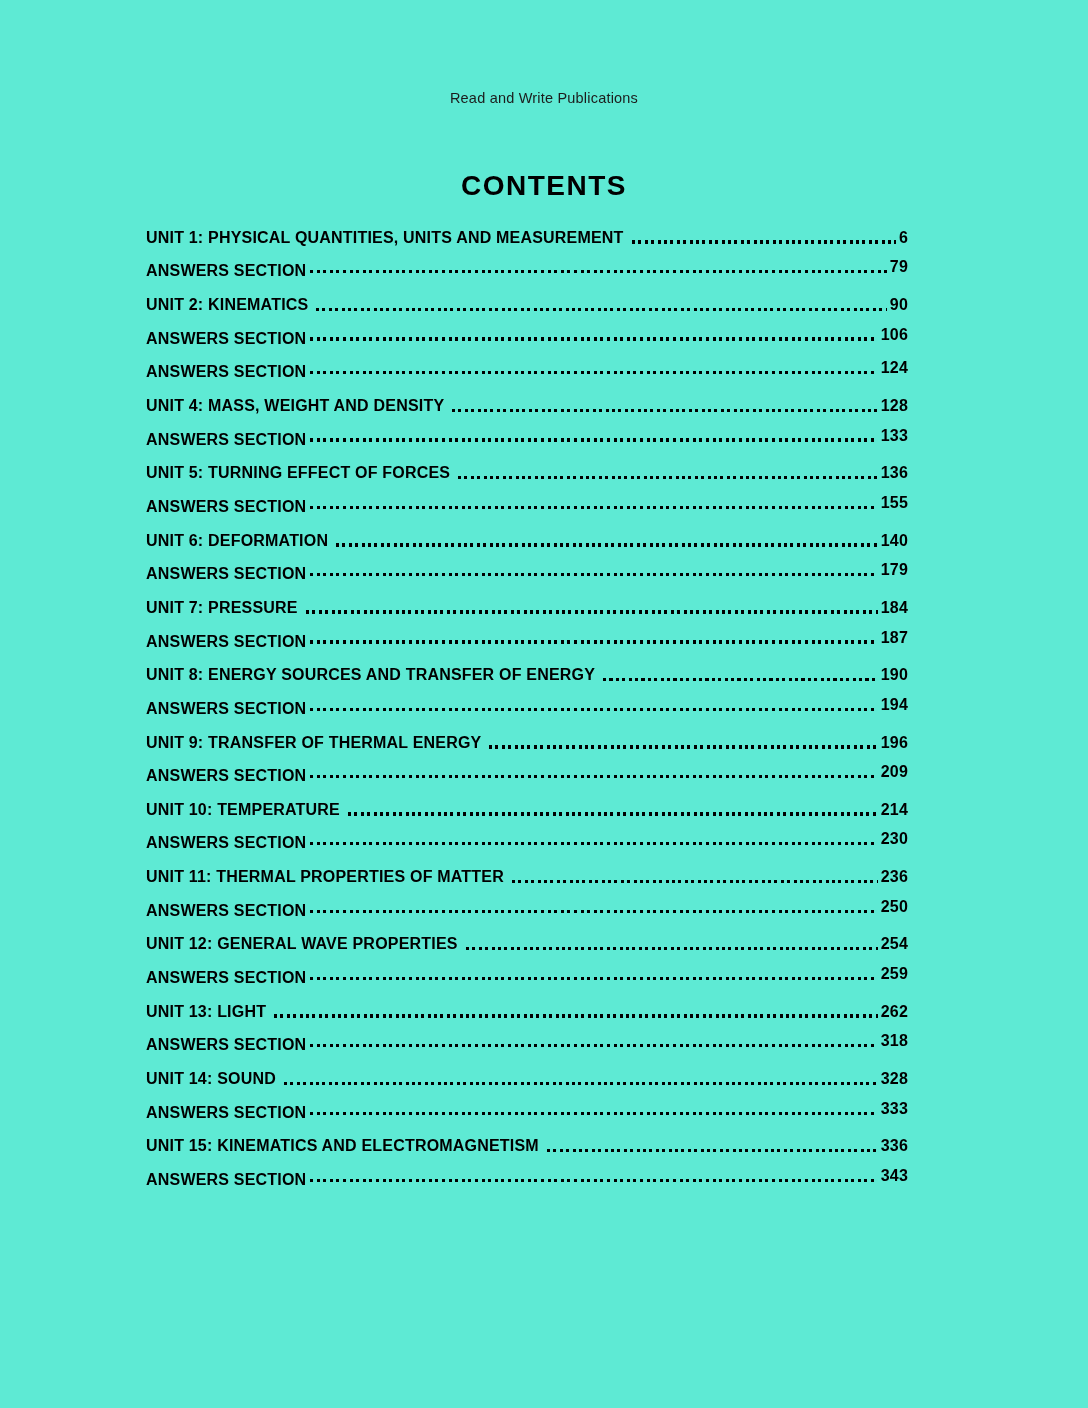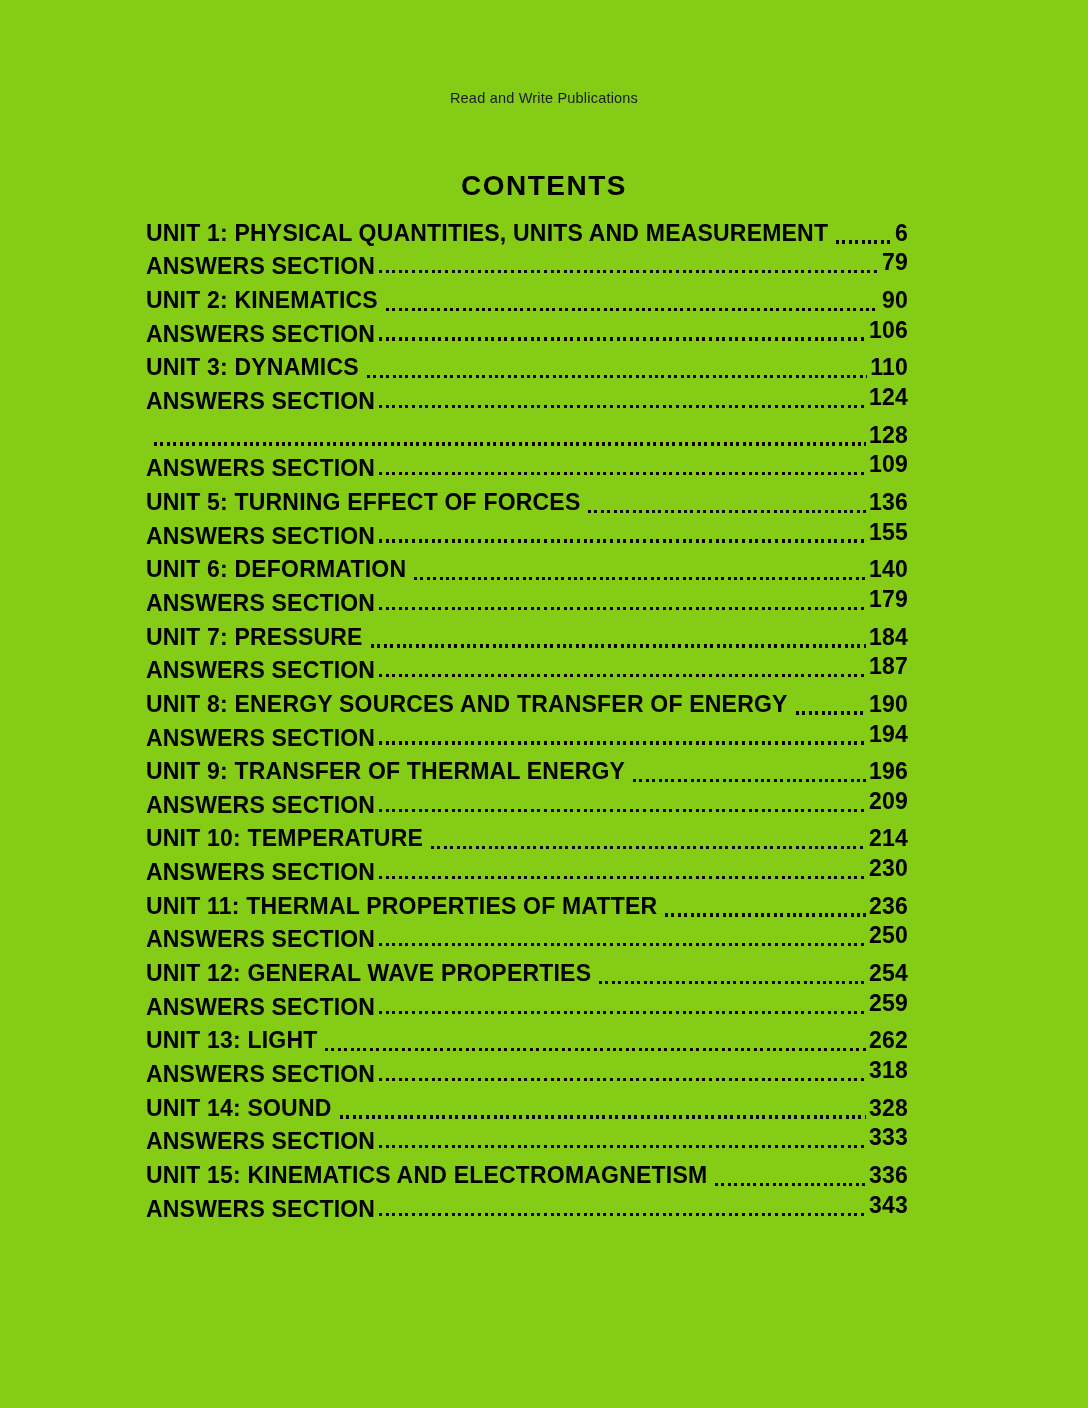--- a/index.html
+++ b/index.html
@@ -8,21 +8,21 @@
     height: 1408px;
     background: #ffffff;
     position: relative;
     font-family: "Liberation Sans", "DejaVu Sans", sans-serif;
     color: #000;
     overflow: hidden;
   }
   .page {
     position: absolute;
     inset: 0;
-    background: #84cc16;
+    background: #5eead4;
   }
   .doc-header {
     position: absolute;
     top: 90px;
     left: 0;
     width: 100%;
     text-align: center;
     font-size: 14.5px;
     font-weight: 400;
     color: #1c1c1c;
@@ -43,21 +43,21 @@
     position: absolute;
     left: 146px;
     top: 219px;
     width: 762px;
   }
   .row {
     display: flex;
     align-items: flex-end;
     height: 33.66px;
     font-weight: 700;
-    font-size: 23px;
+    font-size: 16px;
     letter-spacing: 0.2px;
   }
   .label {
     white-space: nowrap;
     padding-bottom: 6px;
     flex: 0 0 auto;
   }
   .leader {
     flex: 1 1 auto;
     align-self: stretch;
@@ -104,38 +104,34 @@
       <div class="row unit">
     <span class="label">UNIT 2: KINEMATICS</span>
     <span class="leader"></span>
     <span class="num">90</span>
   </div>
       <div class="row answers">
     <span class="label">ANSWERS SECTION</span>
     <span class="leader"></span>
     <span class="num">106</span>
   </div>
-      <div class="row unit">
-    <span class="label">UNIT 3: DYNAMICS</span>
-    <span class="leader"></span>
-    <span class="num">110</span>
-  </div>
       <div class="row answers">
     <span class="label">ANSWERS SECTION</span>
     <span class="leader"></span>
     <span class="num">124</span>
   </div>
       <div class="row unit">
+    <span class="label">UNIT 4: MASS, WEIGHT AND DENSITY</span>
     <span class="leader"></span>
     <span class="num">128</span>
   </div>
       <div class="row answers">
     <span class="label">ANSWERS SECTION</span>
     <span class="leader"></span>
-    <span class="num">109</span>
+    <span class="num">133</span>
   </div>
       <div class="row unit">
     <span class="label">UNIT 5: TURNING EFFECT OF FORCES</span>
     <span class="leader"></span>
     <span class="num">136</span>
   </div>
       <div class="row answers">
     <span class="label">ANSWERS SECTION</span>
     <span class="leader"></span>
     <span class="num">155</span>

